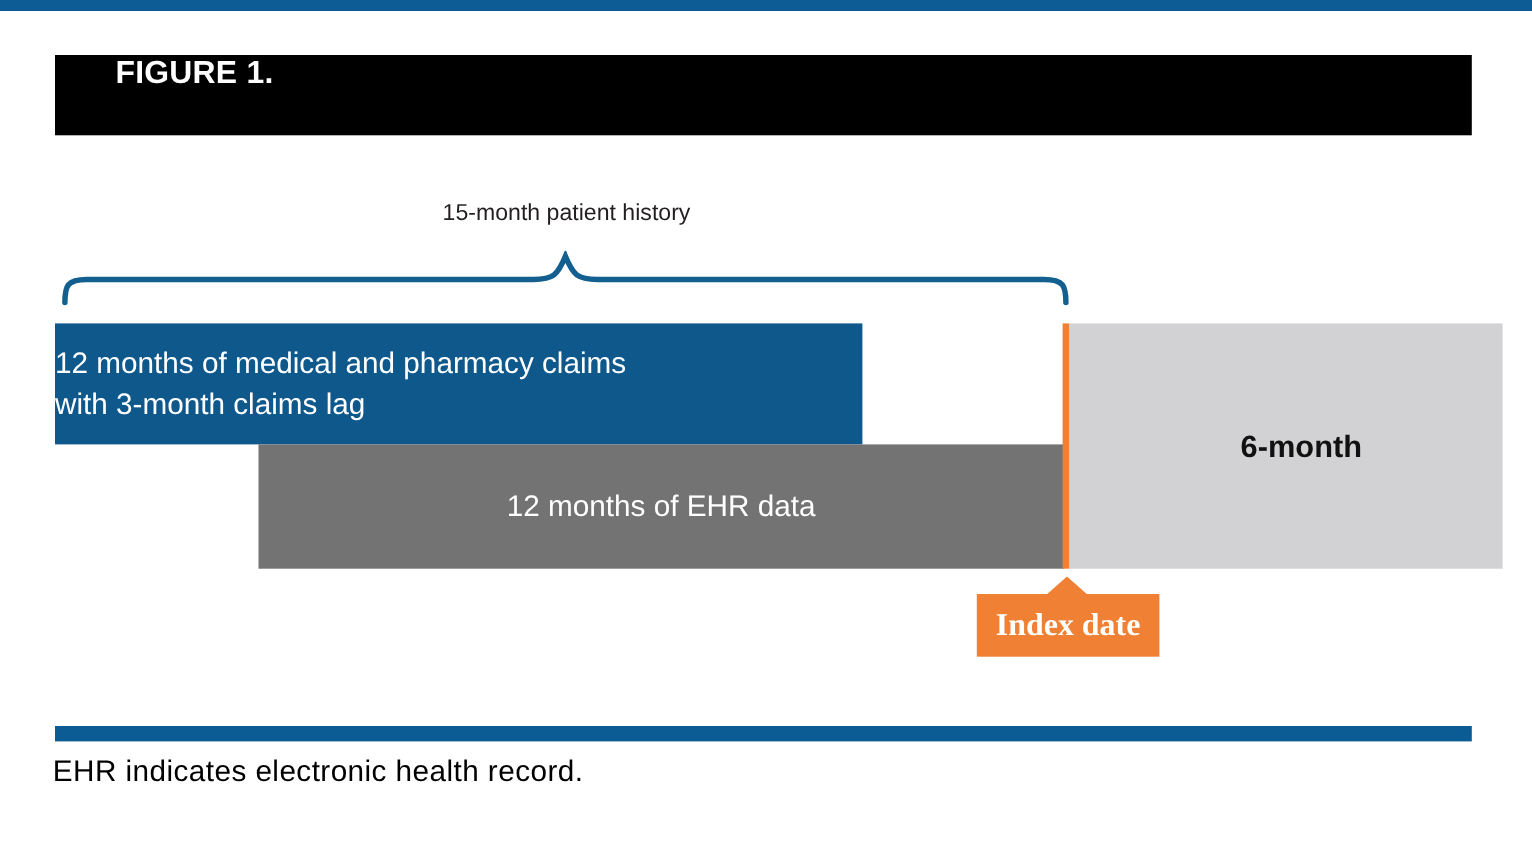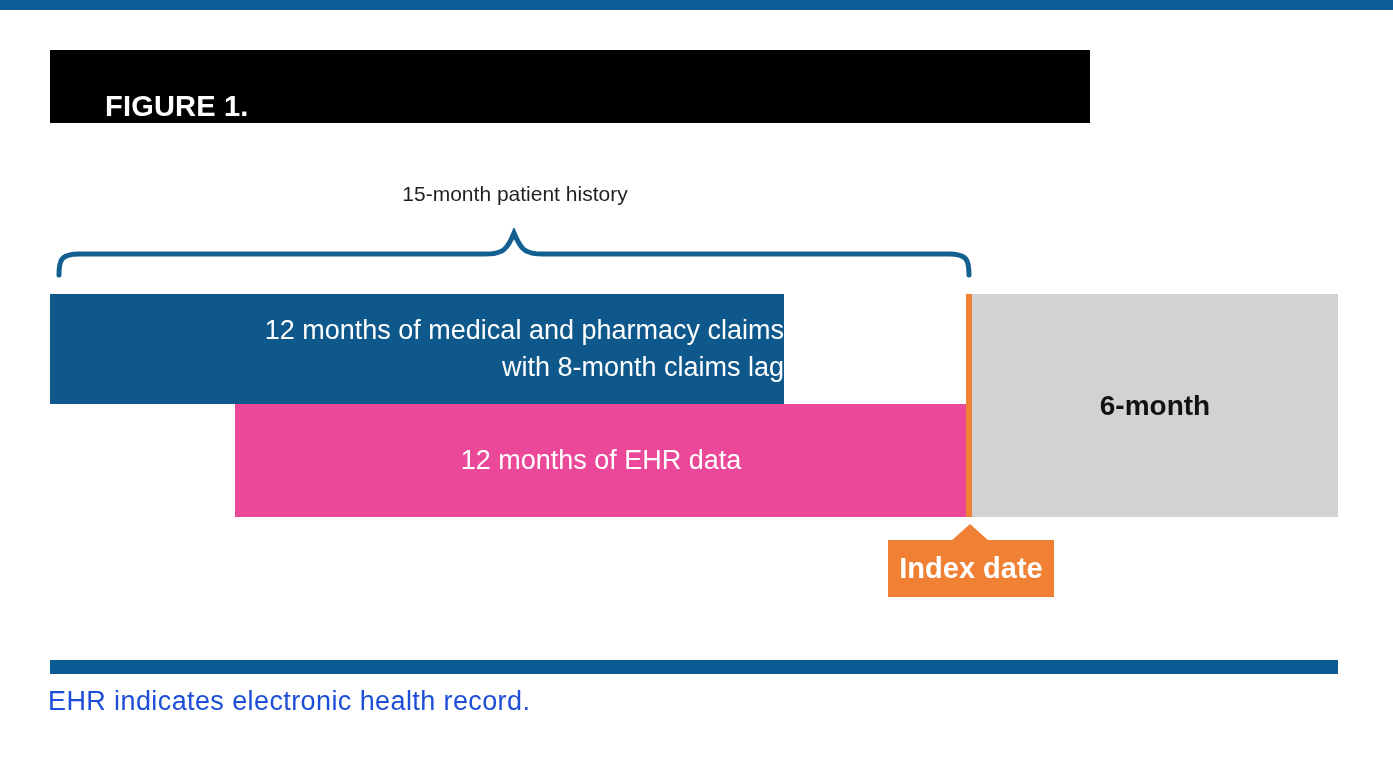--- a/index.html
+++ b/index.html
@@ -18,80 +18,80 @@
     left: 0; top: 0; width: 1393px; height: 10px;
     background: #0e5c96;
   }
   .bottom-rule {
     left: 50px; top: 660px; width: 1288px; height: 14px;
     background: #0b5b94;
   }
 
   
   .figure-header {
-    left: 50px; top: 50px; width: 1040px; height: 73px;
+    left: 50px; top: 50px; width: 1288px; height: 73px;
     background: #000000;
-    display: flex; align-items: flex-end;
+    display: flex; align-items: flex-start;
     padding-left: 55px; box-sizing: border-box;
     color: #ffffff; font-size: 29px; letter-spacing: 0.2px;
   }
   .figure-header .fig-label { font-weight: 800; margin-right: 10px; }
   .figure-header .fig-title { font-weight: 400; }
 
   
   .history-label {
     left: 255px; top: 182px; width: 520px;
     text-align: center;
     font-size: 21px; color: #231f20;
   }
   .history-brace { left: 55px; top: 228px; }
 
   
   .claims-bar {
     left: 50px; top: 294px; width: 734px; height: 110px;
     background: #0e588c;
-    display: flex; flex-direction: column; justify-content: center; align-items: flex-end;
+    display: flex; flex-direction: column; justify-content: center; align-items: flex-start;
     color: #ffffff; font-size: 27px; line-height: 37px; text-align: center;
   }
   .ehr-bar {
     left: 235px; top: 404px; width: 732px; height: 113px;
-    background: #ec4899;
+    background: #737373;
     display: flex; justify-content: center; align-items: center;
     color: #ffffff; font-size: 27px; text-align: center;
   }
   .index-line {
     left: 966px; top: 294px; width: 6px; height: 223px;
     background: #f08034; z-index: 3;
   }
   .prediction-bar {
     left: 972px; top: 294px; width: 366px; height: 223px;
     background: #d2d2d4;
     display: flex; flex-direction: column; justify-content: center; align-items: center;
-    color: #111111; font-size: 28px; font-weight: 700; line-height: 36px; text-align: center;
+    color: #111111; font-size: 28px; font-weight: 700; line-height: 36px; text-align: center; padding-left: 28px;
   }
 
   
   .index-pointer {
     left: 951px; top: 524px; width: 0; height: 0;
     border-left: 19px solid transparent;
     border-right: 19px solid transparent;
     border-bottom: 17px solid #f08034;
     z-index: 2;
   }
   .index-badge {
     left: 888px; top: 540px; width: 166px; height: 57px;
     background: #f08034;
     display: flex; justify-content: center; align-items: center;
-    color: #ffffff; font-size: 29px; font-weight: 700;
+    color: #ffffff; font-size: 29px; font-weight: 700; font-family: Liberation Serif, serif;
   }
 
   
   .footnote {
     left: 48px; top: 686px;
-    font-size: 27px; color: #1d4ed8; letter-spacing: 0.4px;
+    font-size: 27px; color: #000000; letter-spacing: 0.4px;
   }
 </style>
 </head>
 <body>
 
 <div id="figure-canvas">
 
   <div class="abs top-rule"></div>
 
   <div class="abs figure-header">
@@ -99,21 +99,21 @@
   </div>
 
   <div class="abs history-label">15-month patient history</div>
 
   <svg class="abs history-brace" width="918" height="50" viewBox="0 0 918 50">
     <path d="M4,47 C4,32 6,26 24,26 L430,26 C448,26 452,22 459,5 C466,22 470,26 488,26 L894,26 C912,26 914,32 914,47" fill="none" stroke="#136090" stroke-width="5" stroke-linecap="round"></path>
   </svg>
 
   <div class="abs claims-bar">
     <span>12 months of medical and pharmacy claims</span>
-    <span>with 8-month claims lag</span>
+    <span>with 3-month claims lag</span>
   </div>
 
   <div class="abs ehr-bar">
     <span>12 months of EHR data</span>
   </div>
 
   <div class="abs index-line"></div>
 
   <div class="abs prediction-bar">
     <span>6-month</span>

